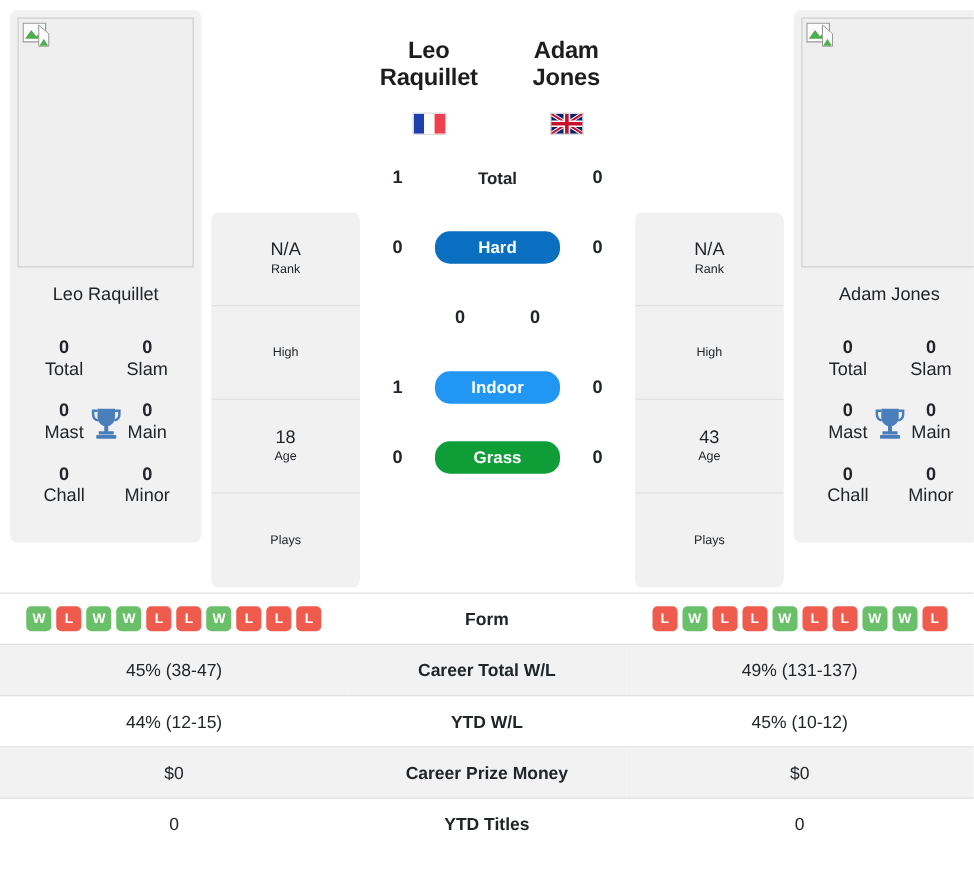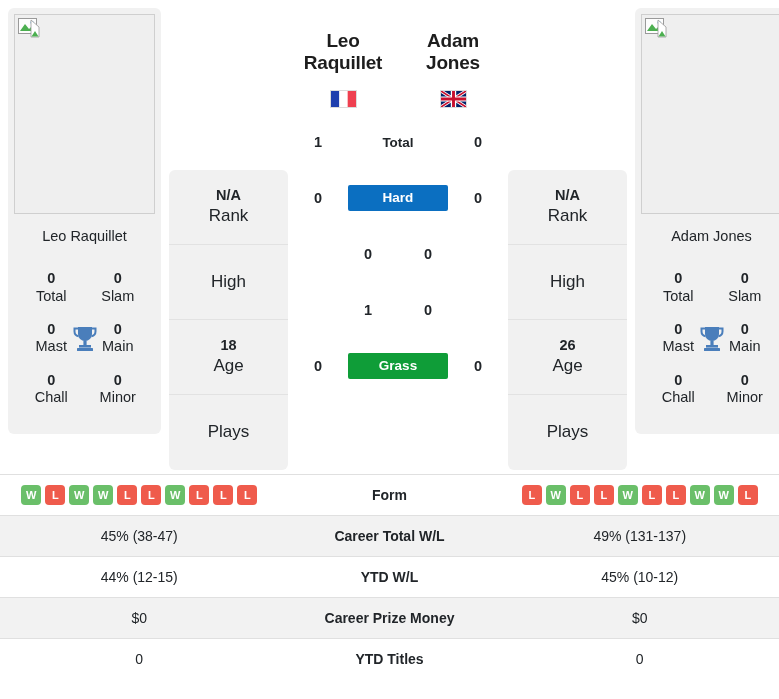--- a/index.html
+++ b/index.html
@@ -108,26 +108,26 @@
     border-bottom: 1px solid #e2e2e2;
     box-sizing: border-box;
     height: 75px;
     display: flex;
     flex-direction: column;
     justify-content: center;
   }
   .info-cell:last-child { border-bottom: none; }
   .info-cell .v {
     font-size: 14.5px;
-    font-weight: bold;
+    font-weight: normal;
     color: #212529;
     line-height: 1.2;
   }
   .info-cell .k {
-    font-size: 17px;
+    font-size: 10px;
     color: #212529;
     line-height: 1.3;
   }
 
   
   .h2h-col {
     flex: 1 1 auto;
     padding-top: 30px;
     box-sizing: border-box;
   }
@@ -176,21 +176,21 @@
     text-align: center;
   }
   .surf-badge {
     display: block;
     width: 100px;
     padding: 5px 0 6px 0;
     color: #ffffff;
     font-size: 13.5px;
     font-weight: bold;
     text-align: center;
-    border-radius: 2px;
+    border-radius: 12px;
   }
   .surf-total {
     font-size: 13.5px;
     font-weight: bold;
     color: #212529;
     text-align: center;
     display: block;
   }
 
   
@@ -351,20 +351,23 @@
           <span class="surf-badge" style="background:#0b6fc1">Hard</span>
         </div>
         <div class="h2h-score">0</div>
       </div>
       <div class="h2h-row">
         <div class="h2h-score">0</div>
         <div class="h2h-score">0</div>
       </div>
       <div class="h2h-row">
         <div class="h2h-score">1</div>
+        <div class="h2h-mid">
+          <span class="surf-badge" style="background:#2196f3">Indoor</span>
+        </div>
         <div class="h2h-score">0</div>
       </div>
       <div class="h2h-row">
         <div class="h2h-score">0</div>
         <div class="h2h-mid">
           <span class="surf-badge" style="background:#0f9d38">Grass</span>
         </div>
         <div class="h2h-score">0</div>
       </div>
     </div>
@@ -374,21 +377,21 @@
     <div class="info-card">
       <div class="info-cell">
         <div class="v">N/A</div>
         <div class="k">Rank</div>
       </div>
       <div class="info-cell">
         <div class="v"></div>
         <div class="k">High</div>
       </div>
       <div class="info-cell">
-        <div class="v">26</div>
+        <div class="v">43</div>
         <div class="k">Age</div>
       </div>
       <div class="info-cell">
         <div class="v"></div>
         <div class="k">Plays</div>
       </div>
     </div>
   </div>
 
   <div class="photo-col">

